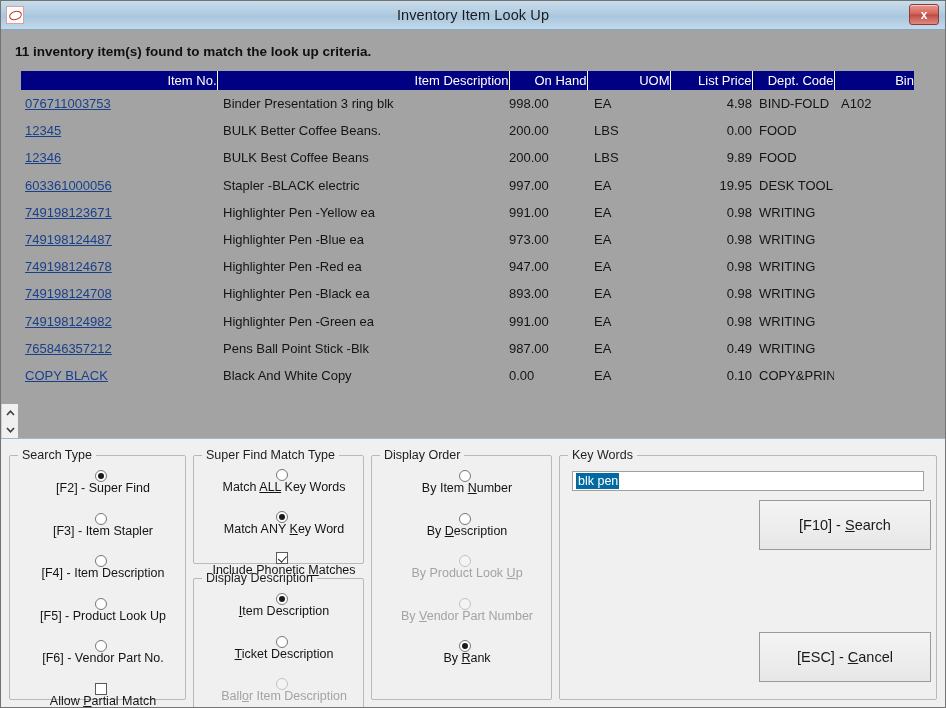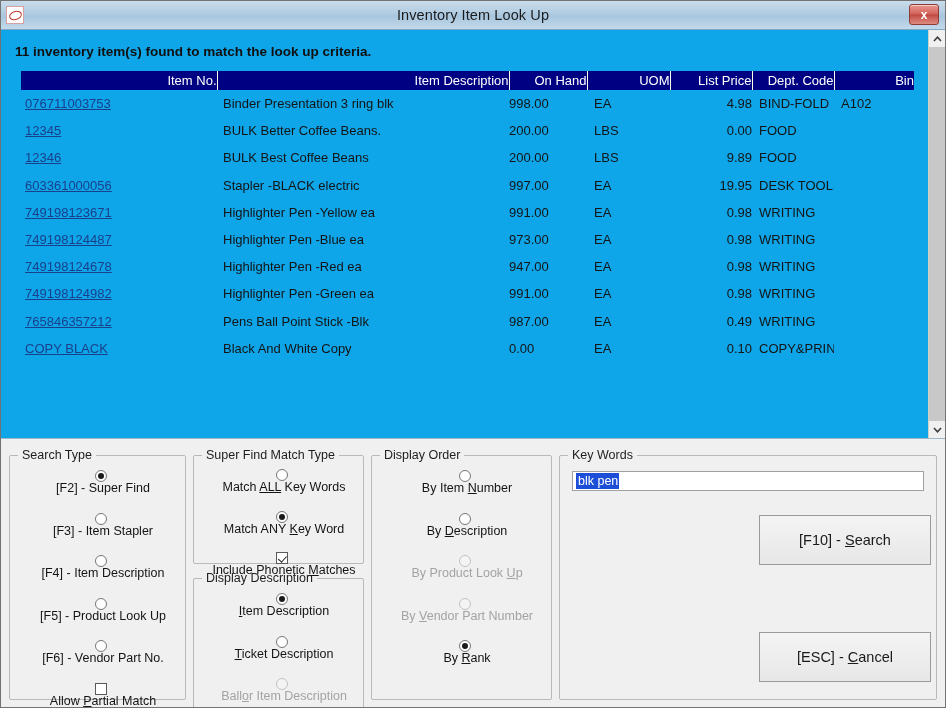--- a/index.html
+++ b/index.html
@@ -78,24 +78,25 @@
     font-size: 12px;
     font-weight: bold;
     cursor: pointer;
     box-sizing: border-box;
   }
 
   
   #results-pane {
     position: relative;
     height: 409px;
-    background: #0ea5e9;
+    background: #a3a3a3;
     box-sizing: border-box;
     border-bottom: 1px solid #9db8cd;
     display: flex;
+    flex-direction: column;
   }
   #results-body {
     flex: 1 1 auto;
     position: relative;
     overflow: hidden;
   }
   #status-line {
     font-size: 13.5px;
     font-weight: bold;
     color: #101010;
@@ -273,40 +274,40 @@
     background: #ffffff;
     border: 1px solid #a0a0a0;
     box-sizing: border-box;
     display: flex;
     align-items: center;
     padding: 0 3px;
     font-size: 12.5px;
     cursor: text;
   }
   #kw-value {
-    background: #1d4ed8;
+    background: #0369a1;
     color: #ffffff;
     padding: 1px 1px 1px 2px;
     line-height: 1.15;
   }
   .bigbtn {
     position: absolute;
     width: 172px;
     height: 50px;
     background: linear-gradient(to bottom, #f4f4f4 0%, #e7e7e7 100%);
     border: 1px solid #9a9a9a;
     box-sizing: border-box;
     display: flex;
     align-items: center;
     justify-content: center;
     font-size: 14.5px;
     color: #1a1a1a;
     cursor: pointer;
   }
-  #btn-search { right: 14px; top: 76px; }
+  #btn-search { right: 14px; top: 61px; }
   #btn-cancel { right: 14px; top: 193px; align-items: center; }
 </style>
 </head>
 <body>
 
 <div id="window">
 
   <div id="titlebar">
     <div id="app-icon">
         <div class="ring"></div>
@@ -383,20 +384,29 @@
               <td class="c-onhand">973.00</td>
               <td class="c-uom">EA</td>
               <td class="c-price">0.98</td>
               <td class="c-dept">WRITING</td>
               <td class="c-bin"></td>
             </tr>
             <tr>
               <td class="c-item"><span class="itemlink">749198124678</span></td>
               <td class="c-desc">Highlighter Pen -Red ea</td>
               <td class="c-onhand">947.00</td>
+              <td class="c-uom">EA</td>
+              <td class="c-price">0.98</td>
+              <td class="c-dept">WRITING</td>
+              <td class="c-bin"></td>
+            </tr>
+            <tr>
+              <td class="c-item"><span class="itemlink">749198124708</span></td>
+              <td class="c-desc">Highlighter Pen -Black ea</td>
+              <td class="c-onhand">893.00</td>
               <td class="c-uom">EA</td>
               <td class="c-price">0.98</td>
               <td class="c-dept">WRITING</td>
               <td class="c-bin"></td>
             </tr>
             <tr>
               <td class="c-item"><span class="itemlink">749198124982</span></td>
               <td class="c-desc">Highlighter Pen -Green ea</td>
               <td class="c-onhand">991.00</td>
               <td class="c-uom">EA</td>

